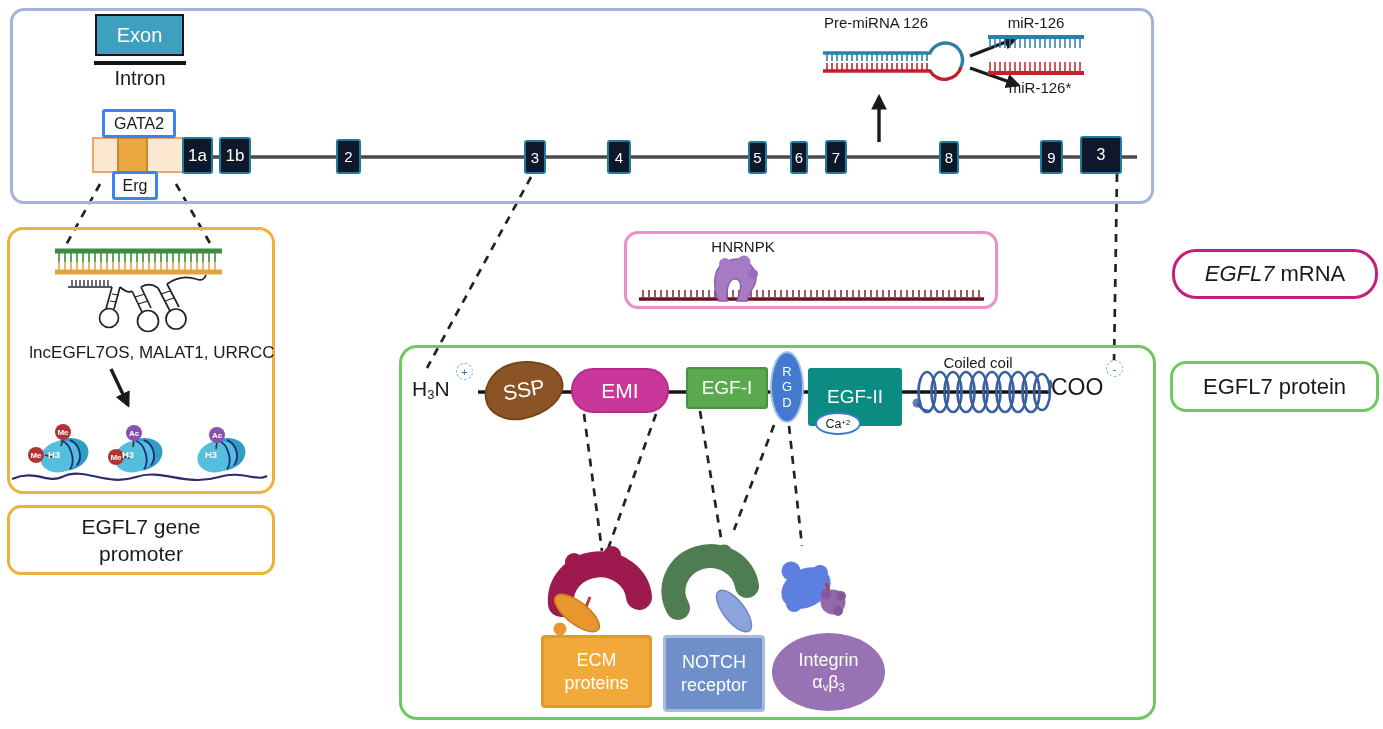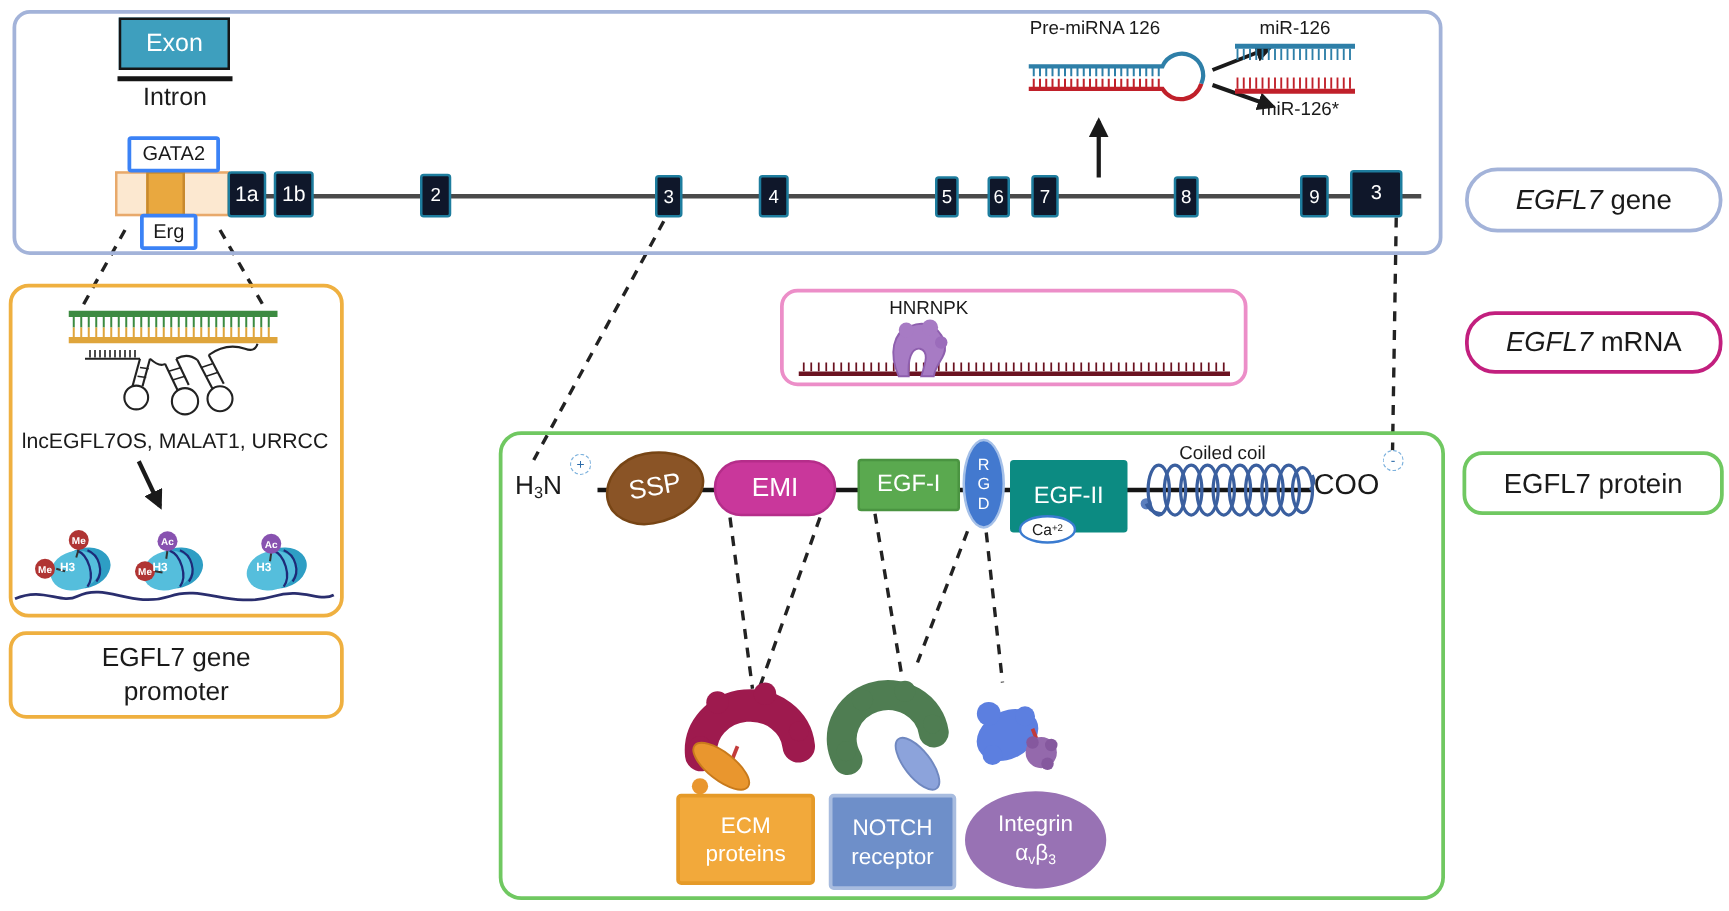--- a/index.html
+++ b/index.html
@@ -434,31 +434,28 @@
 <div class="abs exon" style="left:790px;top:141px;width:18px;height:33px;">6</div>
 <div class="abs exon" style="left:825px;top:140px;width:22px;height:34px;">7</div>
 <div class="abs exon" style="left:939px;top:141px;width:20px;height:33px;">8</div>
 <div class="abs exon" style="left:1040px;top:140px;width:23px;height:34px;">9</div>
 <div class="abs exon" style="left:1080px;top:136px;width:42px;height:38px;font-size:16px;">3</div>
 
 <div class="abs ctr" style="left:806px;top:14px;width:140px;font-size:15px;">Pre-miRNA 126</div>
 <div class="abs ctr" style="left:986px;top:14px;width:100px;font-size:15px;">miR-126</div>
 <div class="abs ctr" style="left:986px;top:79px;width:108px;font-size:15px;">miR-126*</div>
 
-<div class="abs ctr pill" style="left:1172px;top:134px;width:206px;height:52px;border:3px solid #A3B3D9;border-radius:26px;font-size:22px;">
-  <span><i>EGFL7</i><span> gene</span></span>
-</div>
 <div class="abs ctr pill" style="left:1172px;top:249px;width:206px;height:50px;border:3.5px solid #C21F7E;border-radius:24px;font-size:22px;">
   <span><i>EGFL7</i><span> mRNA</span></span>
 </div>
 <div class="abs ctr pill" style="left:1170px;top:361px;width:209px;height:51px;border:3px solid #70C861;border-radius:16px;font-size:22px;">
       <span>EGFL7 protein</span>
     </div>
 
-<div class="abs ctr" style="left:10px;top:343px;width:260px;font-size:17px;">lncEGFL7OS, MALAT1, URRCC</div>
+<div class="abs ctr" style="left:10px;top:343px;width:260px;font-size:17px;padding-left:12px;">lncEGFL7OS, MALAT1, URRCC</div>
 
 <div class="abs badge" style="left:55px;top:424px;background:#B03433;">Me</div>
 <div class="abs badge" style="left:28px;top:447px;background:#B03433;">Me</div>
 <div class="abs badge" style="left:126px;top:425px;background:#8852B0;">Ac</div>
 <div class="abs badge" style="left:108px;top:449px;background:#B03433;">Me</div>
 <div class="abs badge" style="left:209px;top:427px;background:#8852B0;">Ac</div>
 <div class="abs" style="left:48px;top:449px;font-size:9.5px;font-weight:bold;color:#fff;z-index:3;">H3</div>
 <div class="abs" style="left:122px;top:449px;font-size:9.5px;font-weight:bold;color:#fff;z-index:3;">H3</div>
 <div class="abs" style="left:205px;top:449px;font-size:9.5px;font-weight:bold;color:#fff;z-index:3;">H3</div>
 

